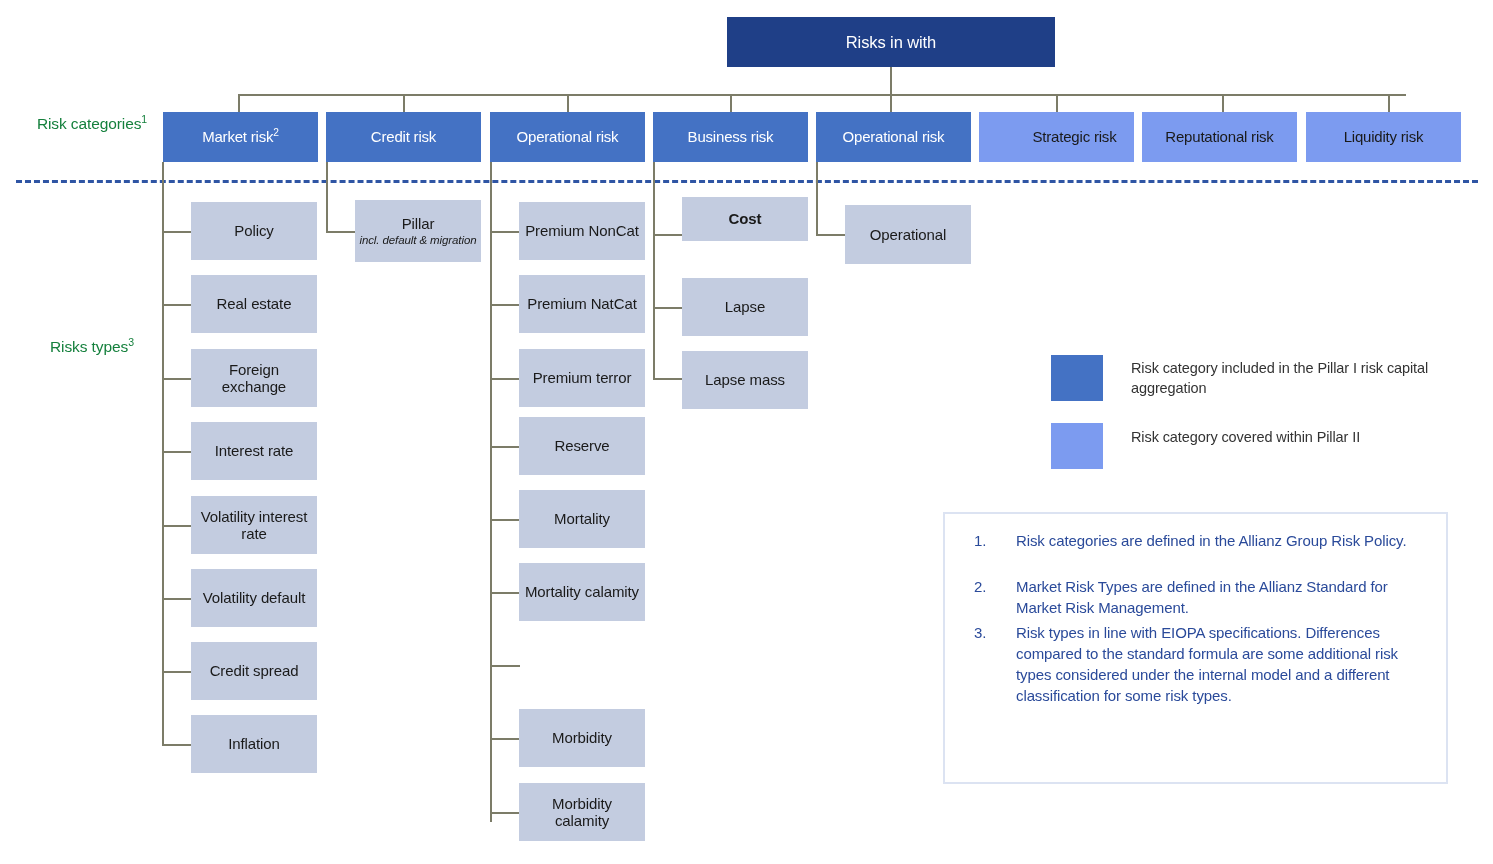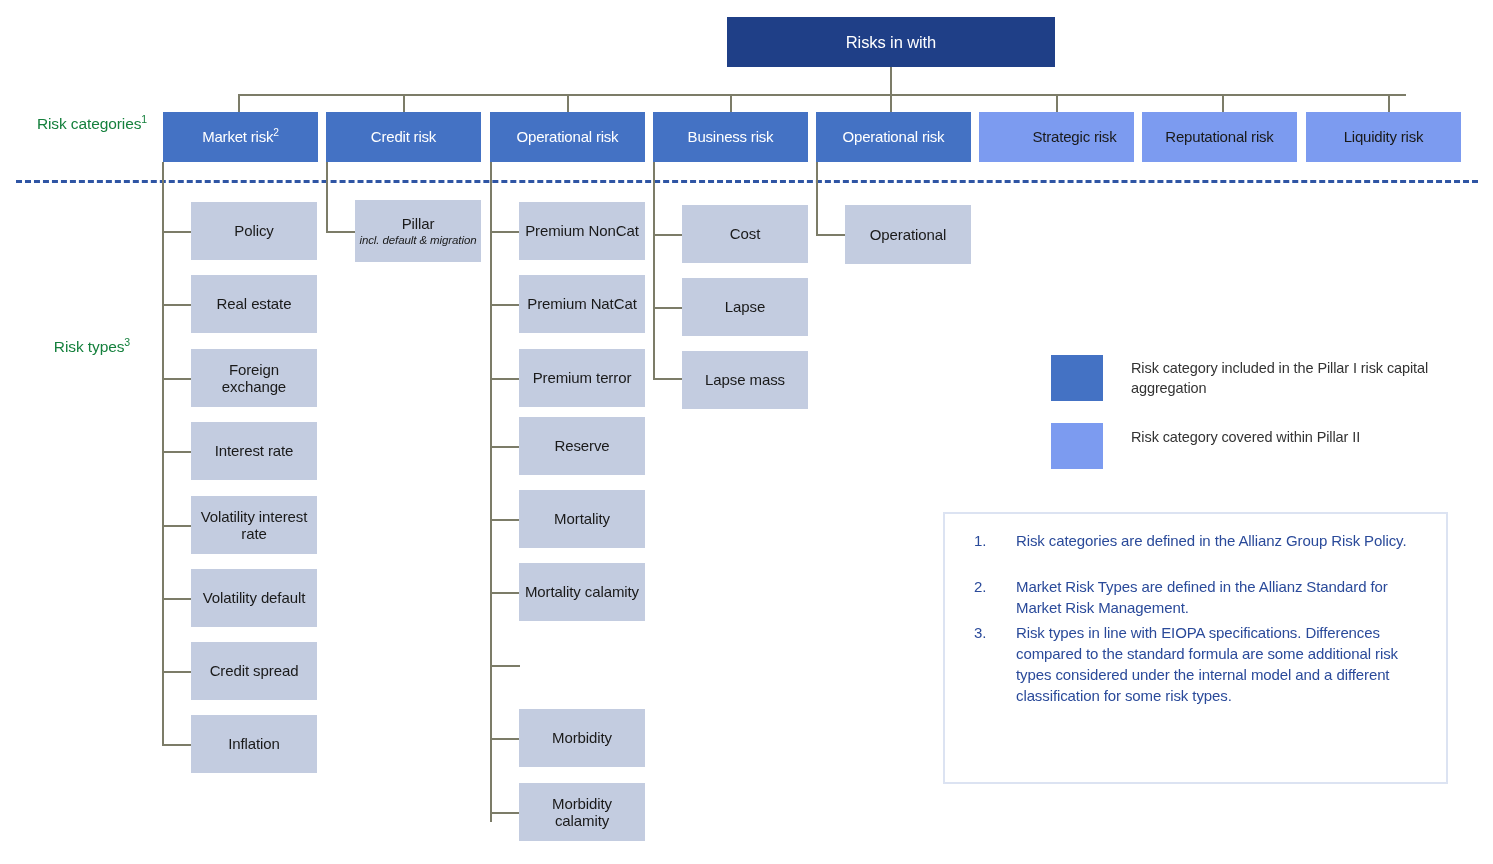--- a/index.html
+++ b/index.html
@@ -123,21 +123,21 @@
   <div class="vline" style="left:730px;top:94px;height:18px;"></div>
   <div class="vline" style="left:890px;top:94px;height:18px;"></div>
   <div class="vline" style="left:1056px;top:94px;height:18px;"></div>
   <div class="vline" style="left:1222px;top:94px;height:18px;"></div>
   <div class="vline" style="left:1388px;top:94px;height:18px;"></div>
 
   <div class="side-label" style="left:32px;top:114px;width:120px;">
     <span>Risk categories</span><sup>1</sup>
   </div>
   <div class="side-label" style="left:32px;top:337px;width:120px;">
-    <span>Risk types</span><sup>3</sup>
+    <span>Risks types</span><sup>3</sup>
   </div>
 
   <div class="box cat-box" style="left:163px;top:112px;width:155px;height:50px;">
     <span><span>Market risk</span><sup>2</sup></span>
   </div>
   <div class="box cat-box" style="left:326px;top:112px;width:155px;height:50px;">
     <span>Credit risk</span>
   </div>
   <div class="box cat-box" style="left:490px;top:112px;width:155px;height:50px;">
     <span>Operational risk</span>
@@ -236,21 +236,21 @@
   </div>
   <div class="box type-box" style="left:519px;top:783px;width:126px;height:58px;">
     <span>Morbidity calamity</span>
   </div>
 
   <div class="vline" style="left:653px;top:162px;height:216px;"></div>
   <div class="hline" style="left:653px;top:234px;width:30px;"></div>
   <div class="hline" style="left:653px;top:307px;width:30px;"></div>
   <div class="hline" style="left:653px;top:378px;width:30px;"></div>
 
-  <div class="box type-box" style="left:682px;top:205px;width:126px;height:58px;">
+  <div class="box type-box" style="left:682px;top:197px;width:126px;height:44px;font-weight:bold;">
     <span>Cost</span>
   </div>
   <div class="box type-box" style="left:682px;top:278px;width:126px;height:58px;">
     <span>Lapse</span>
   </div>
   <div class="box type-box" style="left:682px;top:351px;width:126px;height:58px;">
     <span>Lapse mass</span>
   </div>
 
   <div class="vline" style="left:816px;top:162px;height:72px;"></div>

